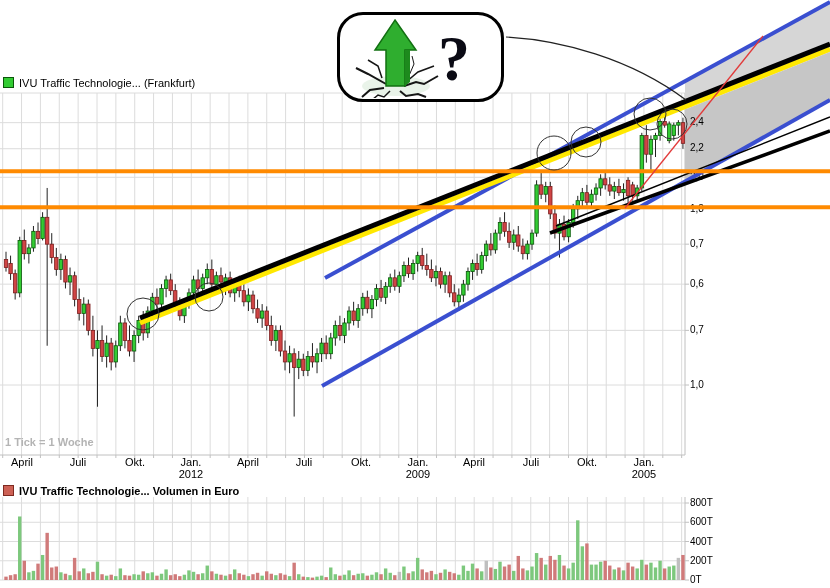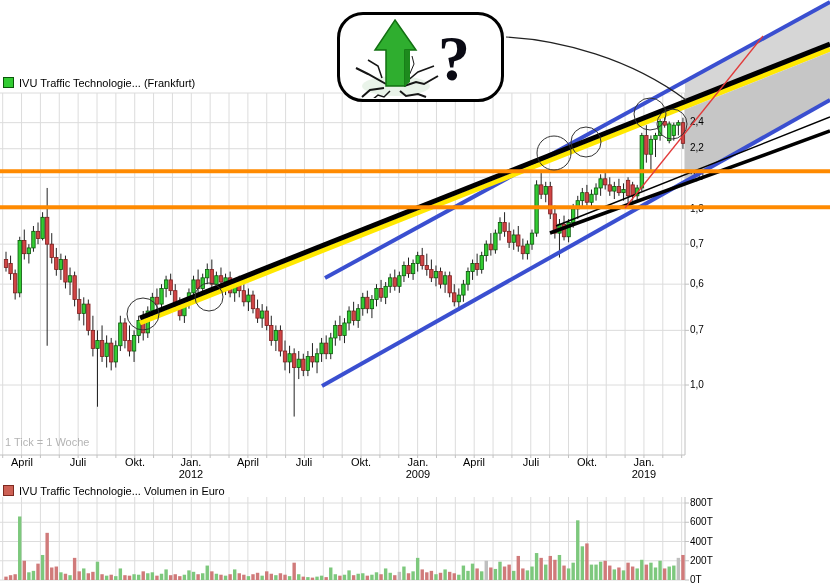--- a/index.html
+++ b/index.html
@@ -10,22 +10,22 @@
   .labels{position:absolute;left:0;top:0;width:830px;height:588px;z-index:2;}
   #svg-over{z-index:3;}
   .callout{position:absolute;left:337px;top:12px;width:161px;height:84px;background:#fff;
            border:3px solid #000;border-radius:26px;z-index:4;}
   .callout .qmark{position:absolute;left:98px;top:2px;font-family:"Liberation Serif",serif;
            font-weight:bold;font-size:64px;color:#0a0a14;line-height:84px;}
   .legend{position:absolute;height:12px;font-size:11px;color:#000;white-space:nowrap;}
   .legend .swatch{display:inline-block;width:9px;height:9px;margin-right:5px;
            vertical-align:-1px;border:1px solid #000;}
   #legend-price{left:3px;top:77px;}
-  #legend-volume{left:3px;top:485px;}
-  .ticknote{position:absolute;left:5px;top:436px;font-size:11px;color:#b4b4b4;}
+  #legend-volume{left:3px;top:485px;font-weight:bold;}
+  .ticknote{position:absolute;left:5px;top:436px;font-size:11px;color:#b4b4b4;font-weight:bold;}
   .ylab{position:absolute;left:690px;font-size:10px;color:#000;}
   .xlab{position:absolute;width:56px;text-align:center;font-size:11px;color:#000;}
   .xlab .yr{display:block;line-height:12px;}
 </style>
 </head>
 <body>
 
 <div class="page">
 
   <svg id="svg-under" class="layer" width="830" height="588">
@@ -202,21 +202,21 @@
     <div class="xlab" style="left:50px;top:456px"><span>Juli</span><span class="yr"></span></div>
     <div class="xlab" style="left:107px;top:456px"><span>Okt.</span><span class="yr"></span></div>
     <div class="xlab" style="left:163px;top:456px"><span>Jan.</span><span class="yr">2012</span></div>
     <div class="xlab" style="left:220px;top:456px"><span>April</span><span class="yr"></span></div>
     <div class="xlab" style="left:276px;top:456px"><span>Juli</span><span class="yr"></span></div>
     <div class="xlab" style="left:333px;top:456px"><span>Okt.</span><span class="yr"></span></div>
     <div class="xlab" style="left:390px;top:456px"><span>Jan.</span><span class="yr">2009</span></div>
     <div class="xlab" style="left:446px;top:456px"><span>April</span><span class="yr"></span></div>
     <div class="xlab" style="left:503px;top:456px"><span>Juli</span><span class="yr"></span></div>
     <div class="xlab" style="left:559px;top:456px"><span>Okt.</span><span class="yr"></span></div>
-    <div class="xlab" style="left:616px;top:456px"><span>Jan.</span><span class="yr">2019</span></div>
+    <div class="xlab" style="left:616px;top:456px"><span>Jan.</span><span class="yr">2005</span></div>
   </div>
 
   <svg id="svg-over" class="layer" width="830" height="588">
       <line x1="6" y1="251.7440271354215" x2="6" y2="271.5965295087384" stroke="#222222" stroke-width="1"></line>
       <rect x="4.3" y="259.52792431810695" width="3.4" height="7.991492059372433" fill="#d04545" stroke="#7c1d1d" stroke-width="0.8"></rect>
       <rect x="4.3" y="576.63125" width="3.4" height="3.3687499999999773" fill="#d07a7a"></rect>
       <line x1="10.574" y1="255.61070262284048" x2="10.574" y2="279.92104237569106" stroke="#222222" stroke-width="1"></line>
       <rect x="8.874" y="263.4970312515799" width="3.4" height="10.159047206287426" fill="#d04545" stroke="#7c1d1d" stroke-width="0.8"></rect>
       <rect x="8.874" y="575.1875" width="3.4" height="4.8125" fill="#d07a7a"></rect>
       <line x1="15.148" y1="269.5510390237585" x2="15.148" y2="299.5423677327108" stroke="#222222" stroke-width="1"></line>

